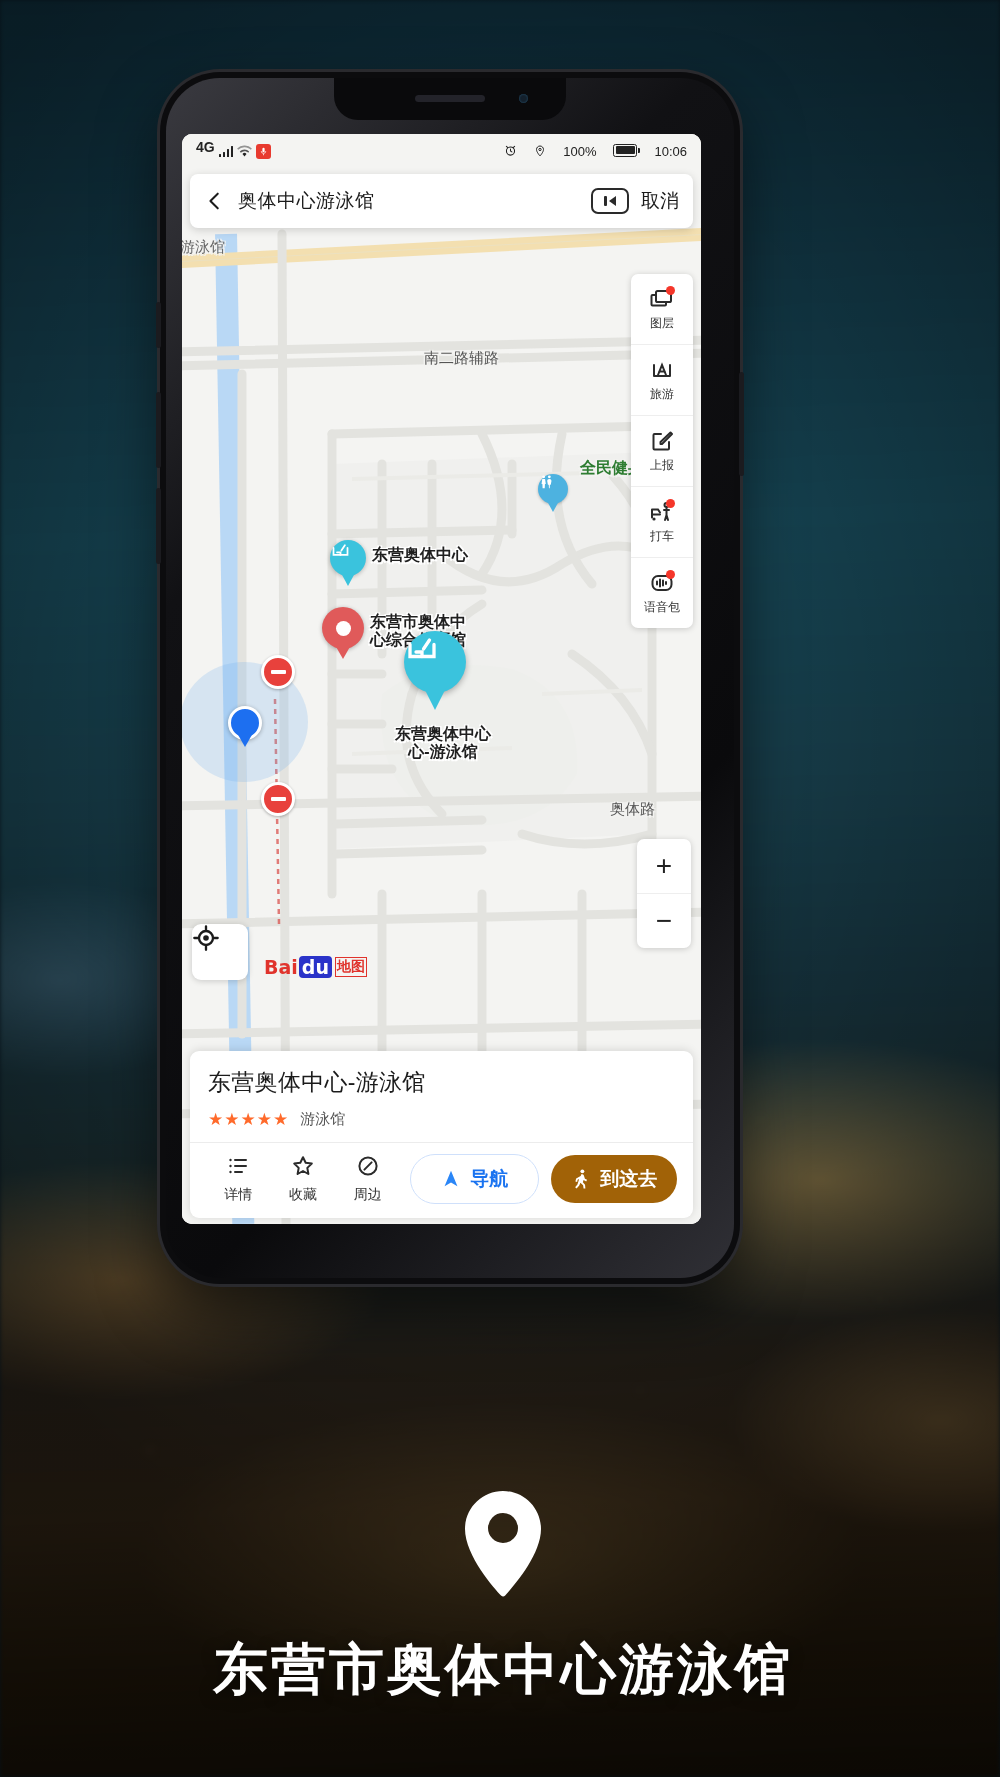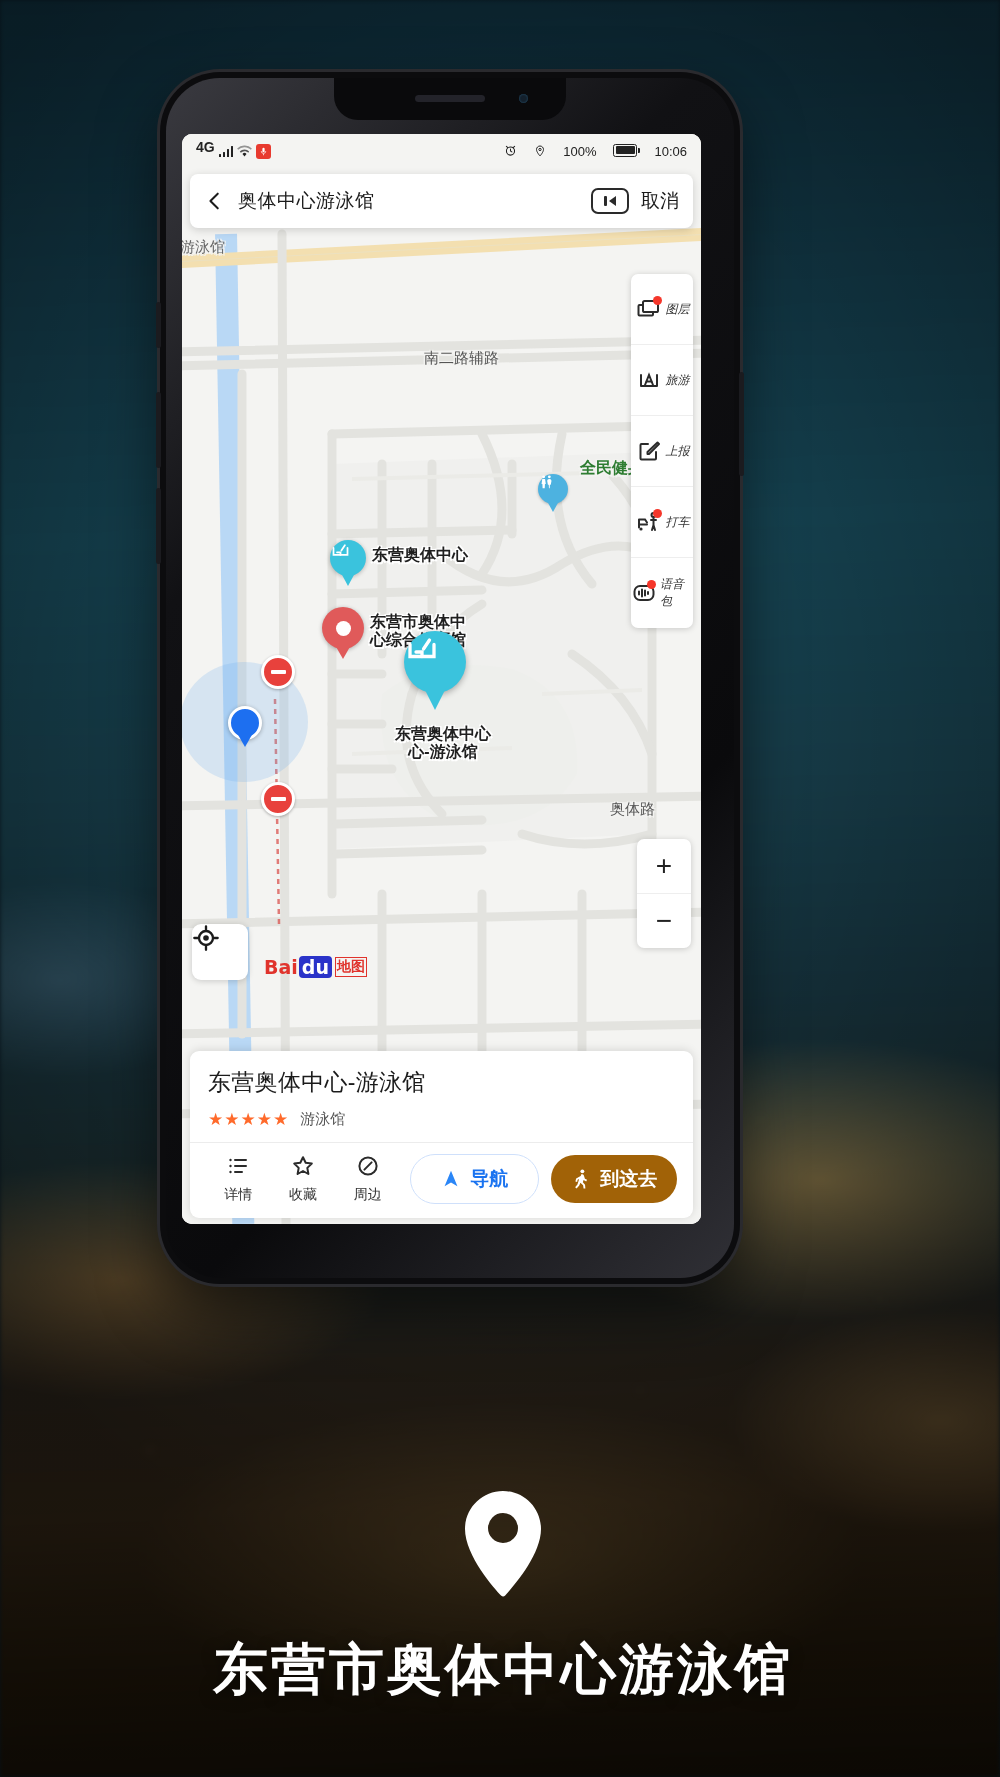--- a/index.html
+++ b/index.html
@@ -82,22 +82,22 @@
   .sb-title{flex:1;font-size:19px;color:#1b1b1b;letter-spacing:.5px;}
   .vbtn{width:34px;height:22px;border:2px solid #2a2a2a;border-radius:7px;
     display:flex;align-items:center;justify-content:center;gap:2px;flex:0 0 auto;}
   .vbtn .b1{width:3px;height:10px;background:#2a2a2a;border-radius:1px;}
   .vbtn .b2{width:0;height:0;border-top:5px solid transparent;border-bottom:5px solid transparent;border-right:7px solid #2a2a2a;}
   .cancel{font-size:19px;color:#1b1b1b;flex:0 0 auto;}
 
   
   .toolbar{position:absolute;right:8px;top:140px;width:62px;background:#fff;border-radius:7px;
     box-shadow:0 1px 6px rgba(0,0,0,.18);z-index:4;overflow:hidden;}
-  .tb-item{height:70px;display:flex;flex-direction:row;align-items:center;justify-content:center;
-    gap:3px;position:relative;border-bottom:1px solid #eee;font-style:italic;}
+  .tb-item{height:70px;display:flex;flex-direction:column;align-items:center;justify-content:center;
+    gap:3px;position:relative;border-bottom:1px solid #eee;}
   .tb-item:last-child{border-bottom:none;}
   .tb-ico{width:28px;height:26px;position:relative;display:flex;align-items:center;justify-content:center;}
   .tb-lab{font-size:12px;color:#333;}
   .dot{position:absolute;width:9px;height:9px;border-radius:50%;background:#f5362a;top:0;right:1px;}
 
   
   .poi{position:absolute;display:flex;align-items:flex-start;z-index:2;}
   .pin{position:relative;flex:0 0 auto;}
   .pin .head{border-radius:50%;display:flex;align-items:center;justify-content:center;}
   .pin .tail{position:absolute;left:50%;transform:translateX(-50%);width:0;height:0;}

